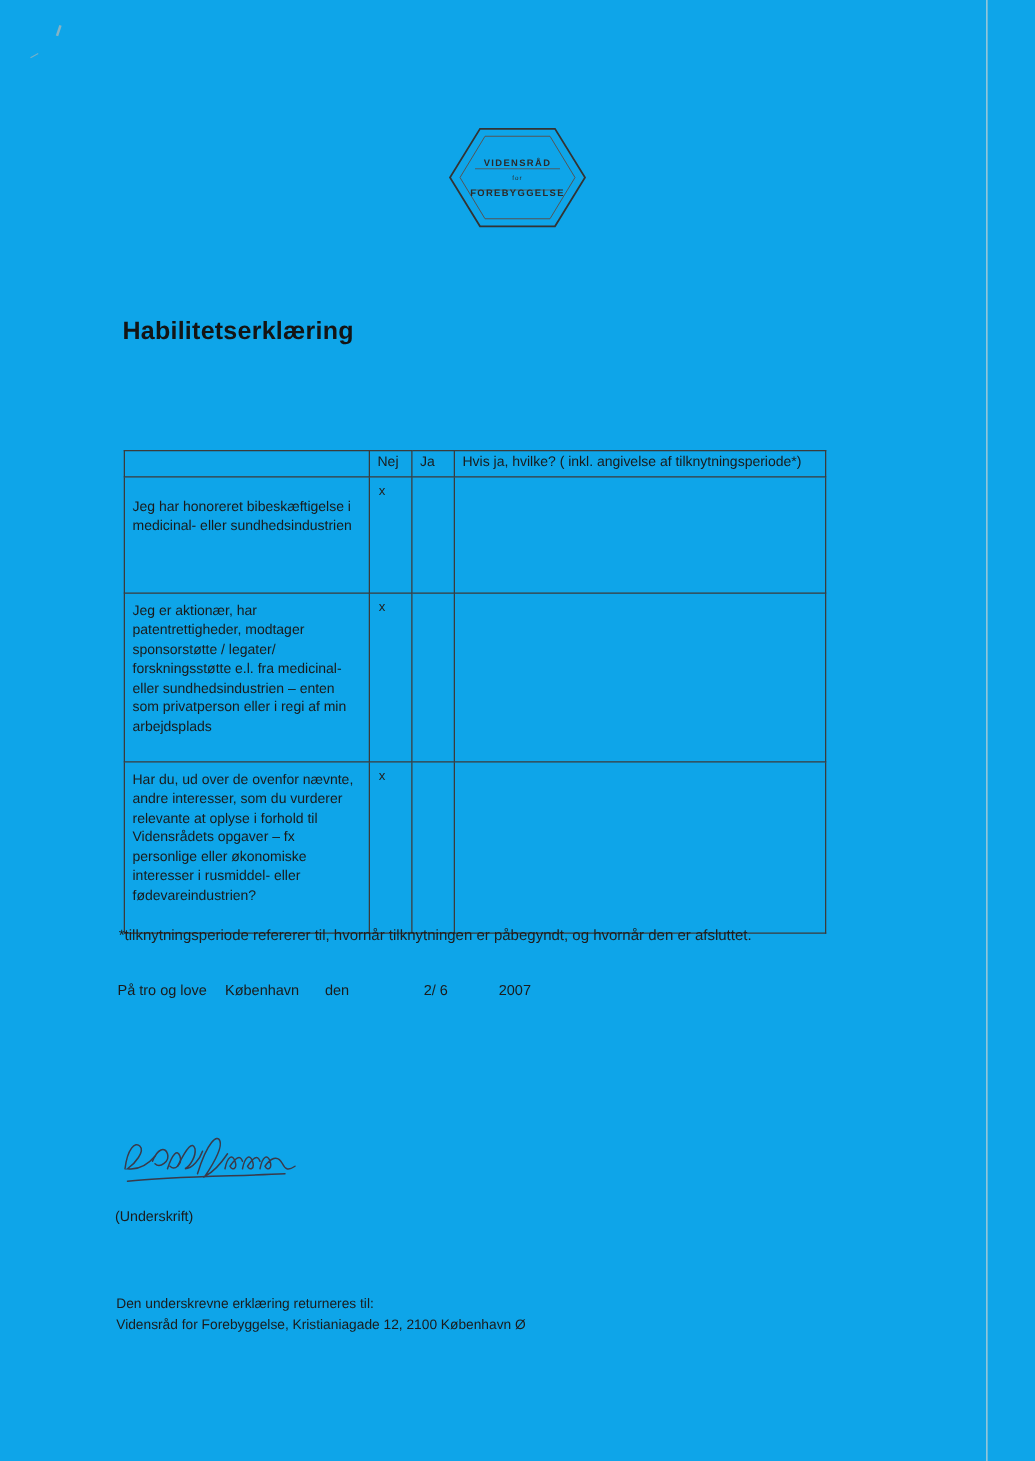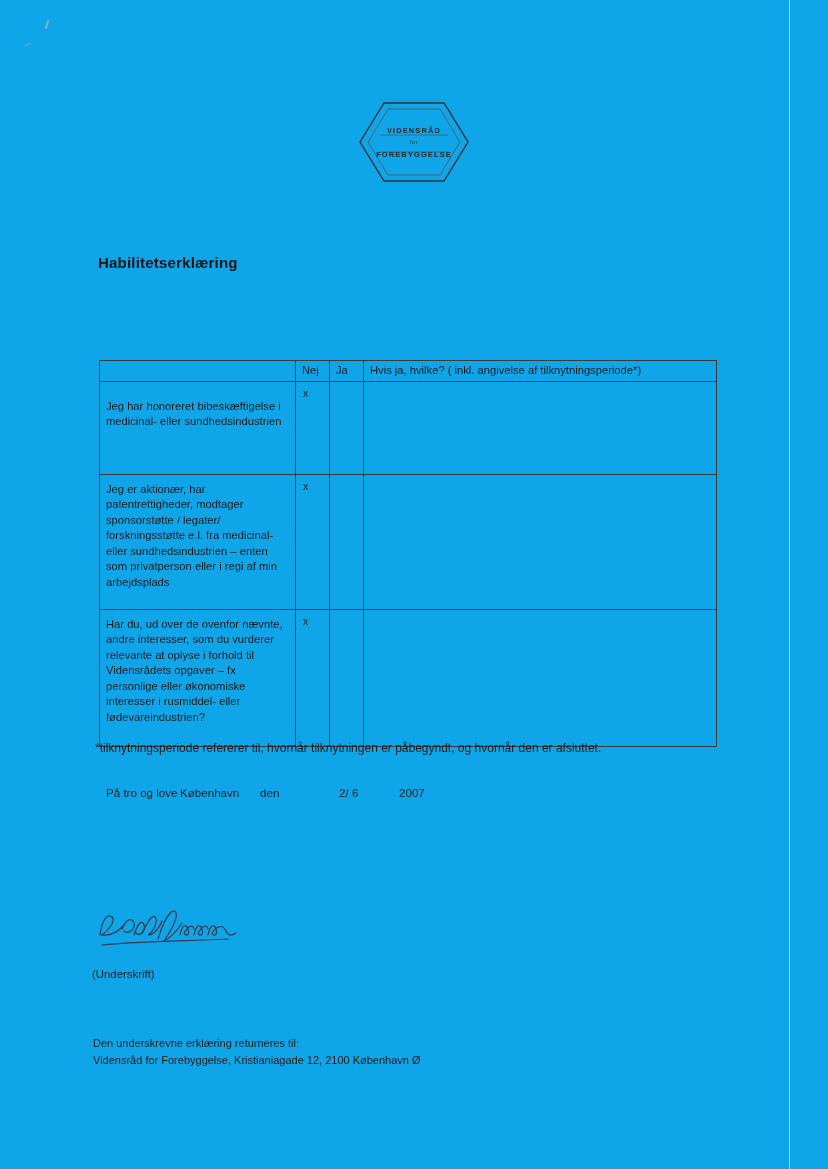--- a/index.html
+++ b/index.html
@@ -60,41 +60,41 @@
     letter-spacing: .8px;
     fill: #2b2b2b;
     font-family: "Liberation Sans", sans-serif;
   }
 
   
   .doc-title {
     position: absolute;
     left: 98px;
     top: 254px;
-    font-size: 15px;
+    font-size: 20px;
     font-weight: bold;
     letter-spacing: .2px;
     color: #141414;
   }
   .intro {
     position: absolute;
     left: 99px;
     top: 316px;
     width: 580px;
     font-size: 11.6px;
     line-height: 16px;
     color: #1d1d1d;
   }
 
   
   .table-wrap {
     position: absolute;
     left: 99px;
     top: 360px;
-    width: 618px;
+    width: 562px;
   }
   table.decl {
     border-collapse: collapse;
     width: 100%;
     table-layout: fixed;
   }
   table.decl th, table.decl td {
     border: 1px solid #3b3b3b;
     vertical-align: top;
     padding: 3px 5px 3px 6px;
@@ -138,21 +138,21 @@
   
   .sign-row {
     position: absolute;
     left: 94px;
     top: 786px;
     width: 560px;
     font-size: 11.6px;
     color: #1b1b1b;
   }
   .sign-row span { position: absolute; top: 0; }
-  .s-oath { left: 12px; text-align: right; }
+  .s-oath { left: 0; text-align: right; }
   .s-city { left: 86px; }
   .s-den  { left: 166px; }
   .s-date { left: 245px; }
   .s-year { left: 305px; }
 
   .name-block {
     position: absolute;
     left: 94px;
     top: 830px;
     font-size: 11.4px;

